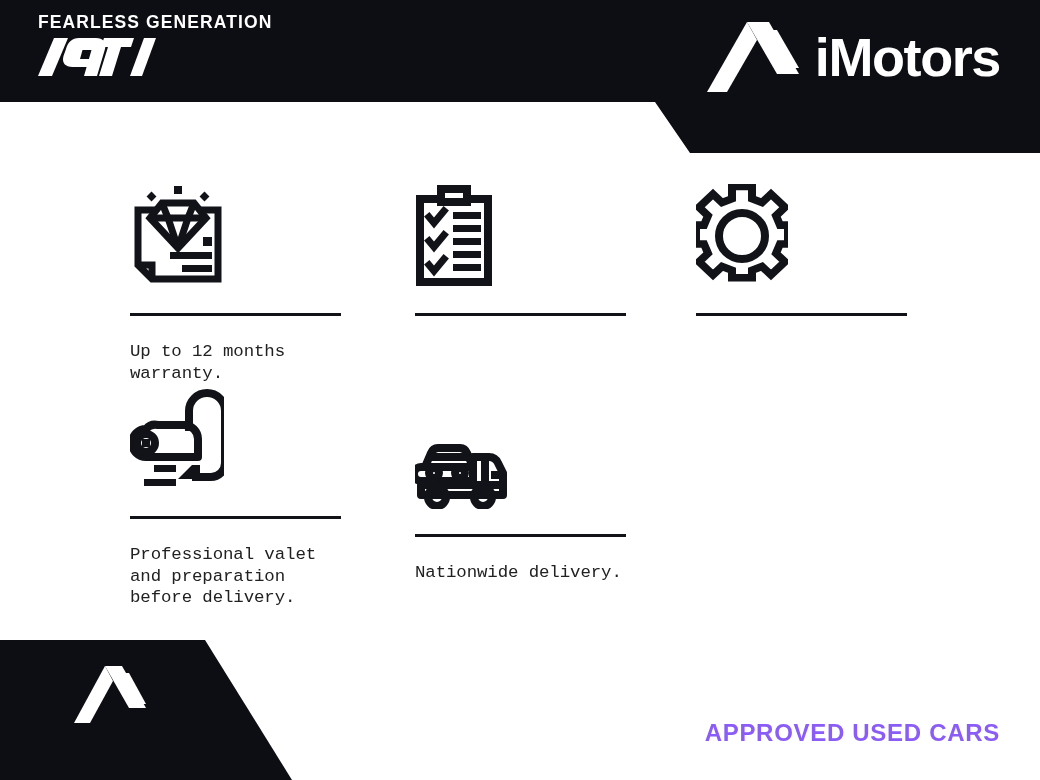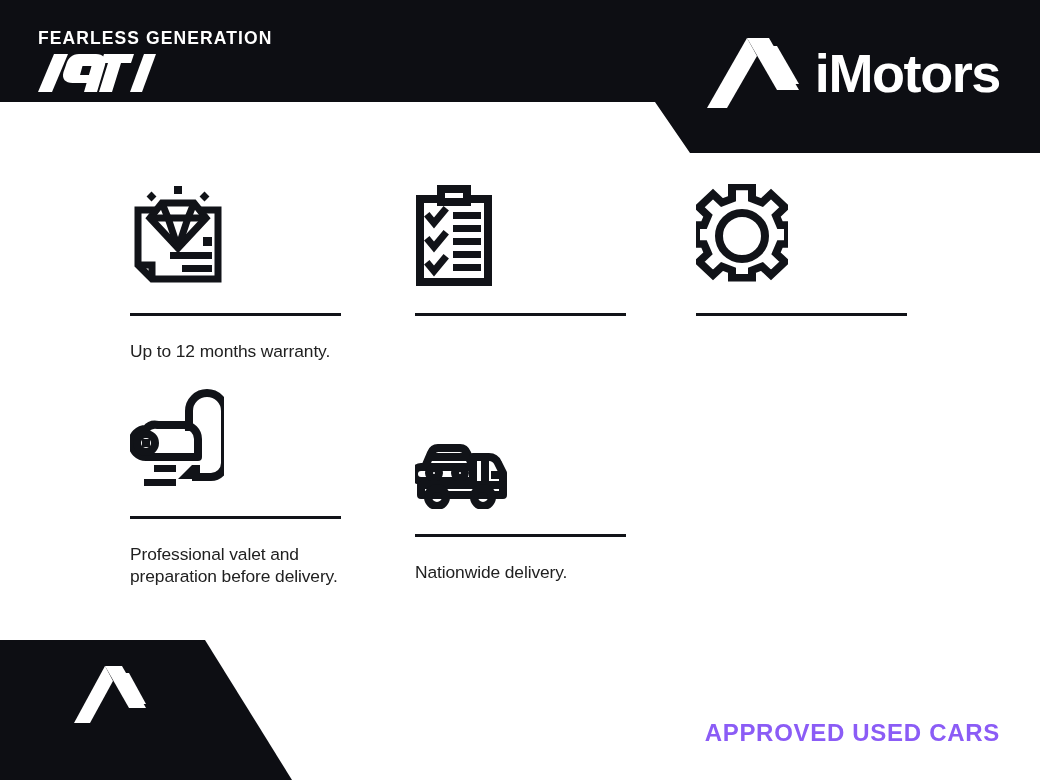--- a/index.html
+++ b/index.html
@@ -18,21 +18,21 @@
 
   
   .header-shape {
     position: absolute;
     top: 0; left: 0;
     width: 1040px; height: 155px;
     z-index: 1;
   }
   .header-content {
     position: absolute;
-    top: 16px; left: 0;
+    top: 0; left: 0;
     width: 1040px; height: 104px;
     z-index: 2;
   }
   .brand-block {
     position: absolute;
     left: 38px; top: 14px;
   }
   .fearless-line {
     color: #ffffff;
     font-size: 17.5px;
@@ -68,20 +68,21 @@
   
   .features {
     position: absolute;
     left: 0; top: 155px;
     width: 1040px;
     z-index: 2;
   }
   .feature {
     position: absolute;
     width: 215px;
+    font-family: Liberation Mono, monospace;
   }
   .feat-icon {
     height: 110px;
     display: flex;
     align-items: flex-end;
     justify-content: flex-start;
   }
   .feat-icon svg { display: block; }
   .feat-rule {
     width: 211px;

